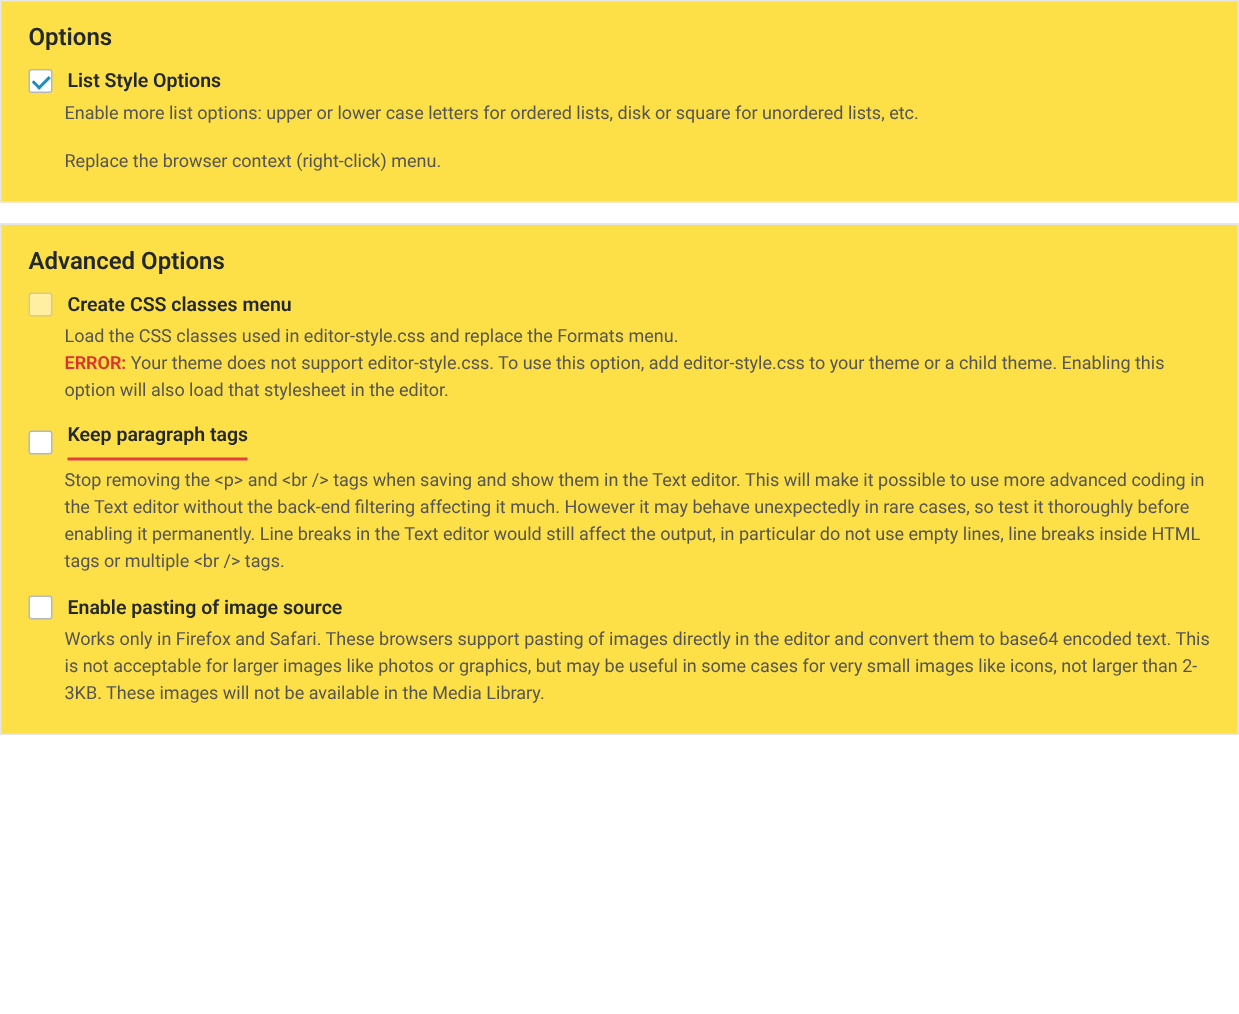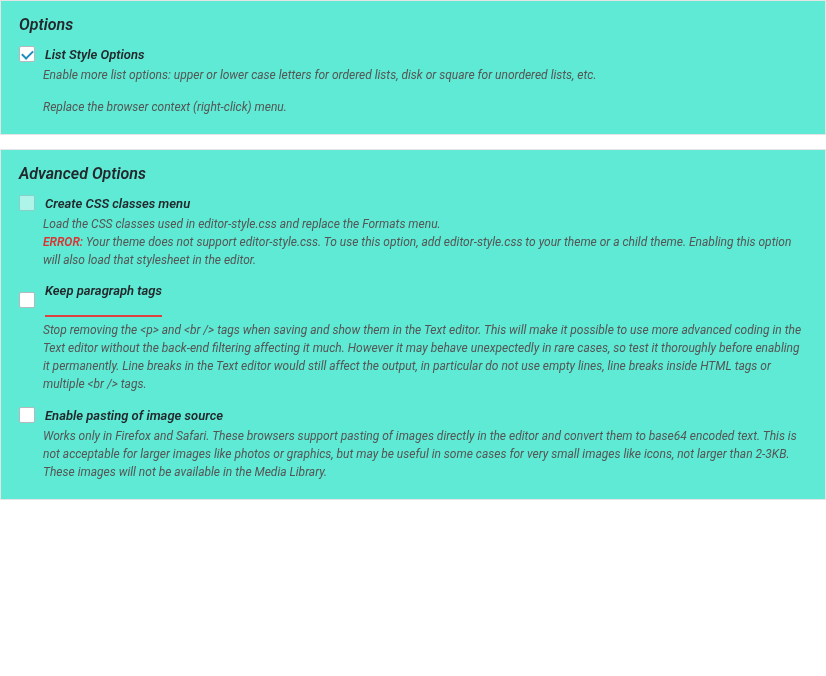--- a/index.html
+++ b/index.html
@@ -1,27 +1,27 @@
 <!DOCTYPE html>
 <html><head>
   <meta charset="utf-8">
   <style>
     * { box-sizing: border-box; margin: 0; padding: 0; }
     body { font-family: -apple-system, BlinkMacSystemFont, "Segoe UI", Roboto, Oxygen-Sans, Ubuntu, Cantarell, "Helvetica Neue", sans-serif; font-size: 13px; color: #444; background: #fff; width: 826px; }
-    .panel { border: 1px solid #e5e5e5; background: #5eead4; padding: 14px 18px 18px 18px; margin-bottom: 14px; font-style: italic; }
+    .panel { border: 1px solid #e5e5e5; background: #fde047; padding: 14px 18px 18px 18px; margin-bottom: 14px; }
     .panel-title { font-size: 16px; font-weight: 600; color: #23282d; margin-bottom: 12px; }
     .option { margin-bottom: 14px; }
     .option:last-child { margin-bottom: 0; }
     .option-header { display: flex; align-items: center; gap: 10px; margin-bottom: 4px; }
     .checkbox { width: 16px; height: 16px; border: 1px solid #b4b9be; background: #fff; border-radius: 2px; display: inline-flex; align-items: center; justify-content: center; flex-shrink: 0; }
     .checkbox.checked::before { content: ""; display: block; width: 5px; height: 9px; border: solid #1e8cbe; border-width: 0 2px 2px 0; transform: rotate(45deg); margin-top: -2px; }
     .checkbox.disabled { opacity: 0.5; }
     .option-label { font-weight: 600; font-size: 13px; color: #23282d; }
     .option-desc { font-size: 12px; color: #555; line-height: 1.5; margin-left: 24px; }
-    .underline { border-bottom: 2px solid #e04040; padding-bottom: 17px; }
+    .underline { border-bottom: 2px solid #e04040; padding-bottom: 7px; }
     .error-label { color: #dc3232; font-weight: 600; }
   </style>
 </head>
 <body>
 
 <div class="panel">
   <div class="panel-title">Options</div>
 
   <div class="option">
     <div class="option-header">

